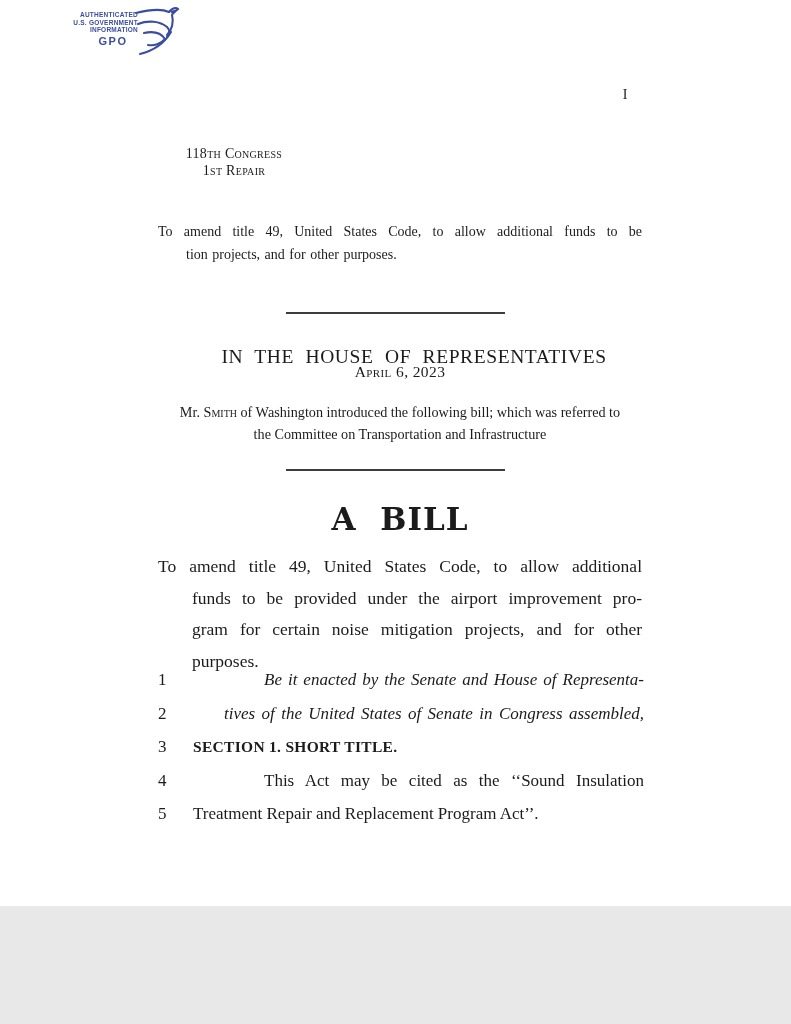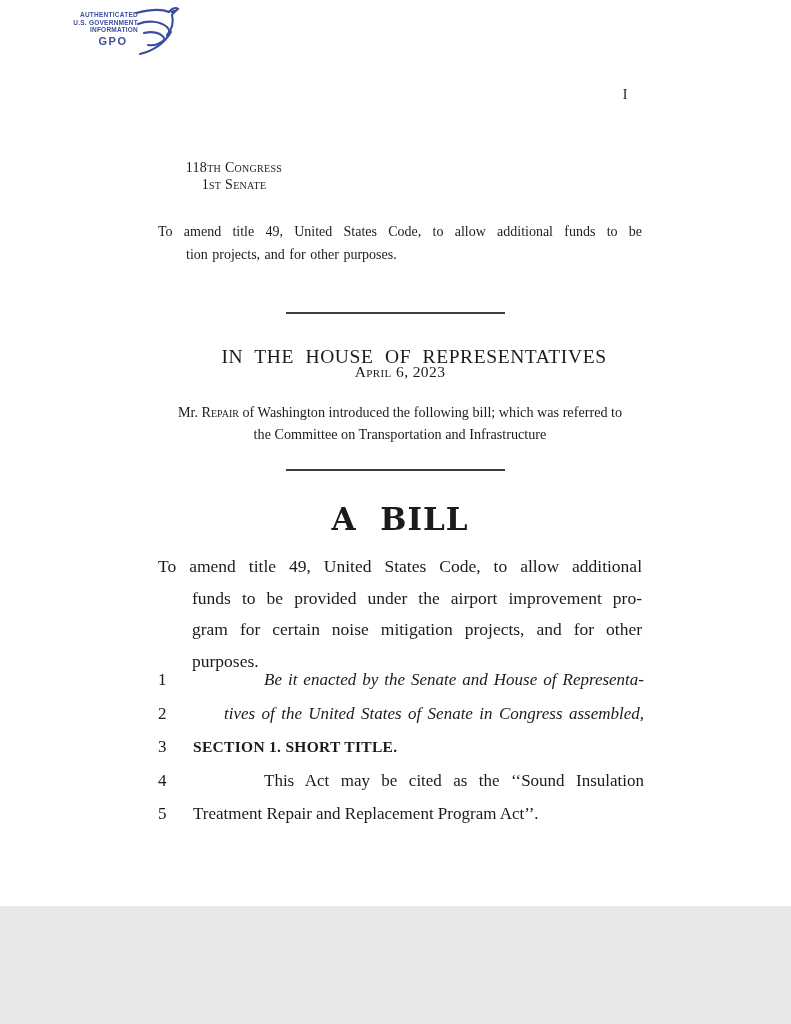--- a/index.html
+++ b/index.html
@@ -32,21 +32,21 @@
   }
   .gpo-eagle { position: absolute; left: 76px; top: 0; }
 
   
   .page-num {
     position: absolute; left: 610px; top: 87px; width: 30px;
     text-align: center; font-size: 14px;
   }
 
   
-  .header-block { position: absolute; left: 158px; top: 148px; width: 484px; display: flex; flex-direction: column; }
+  .header-block { position: absolute; left: 158px; top: 134px; width: 484px; display: flex; flex-direction: column; }
   .congress-block {
     width: 152px; padding-top: 12px; text-align: center;
     font-variant: small-caps; font-size: 14px; line-height: 16.5px;
     letter-spacing: 0.3px; white-space: nowrap;
   }
   .bill-number {
     font-family: "DejaVu Serif", serif;
     font-weight: 700; font-size: 42px; line-height: 50px;
     letter-spacing: 0.5px; margin-left: 2px; white-space: nowrap;
   }
@@ -122,35 +122,35 @@
       </g>
       <path d="M44 5 C 42 7, 40 8, 38 10 L 36 7 Z" fill="#3b4da1"></path>
     </svg>
   </div>
 
   <div class="page-num">I</div>
 
   <div class="header-block">
     <div class="congress-block">
       <div>118th Congress</div>
-      <div>1st Senate</div>
+      <div>1st Repair</div>
     </div>
   </div>
 
   <div class="preamble1">
     <div class="pl">To amend title 49, United States Code, to allow additional funds to be</div>
     <div class="pl indent last">tion projects, and for other purposes.</div>
   </div>
 
   <div class="rule rule1"></div>
 
   <div class="chamber">IN THE HOUSE OF REPRESENTATIVES</div>
   <div class="date-line">April 6, 2023</div>
   <div class="sponsor">
-    <div class="sline"><span>Mr. </span><span class="smallcaps">Repair</span><span> of Washington introduced the following bill; which was referred to</span></div>
+    <div class="sline"><span>Mr. </span><span class="smallcaps">Smith</span><span> of Washington introduced the following bill; which was referred to</span></div>
     <div class="sline">the Committee on Transportation and Infrastructure</div>
   </div>
 
   <div class="rule rule2"></div>
 
   <div class="bill-title">A BILL</div>
 
   <div class="preamble2">
     <div class="pl">To amend title 49, United States Code, to allow additional</div>
     <div class="pl indent">funds to be provided under the airport improvement pro-</div>

